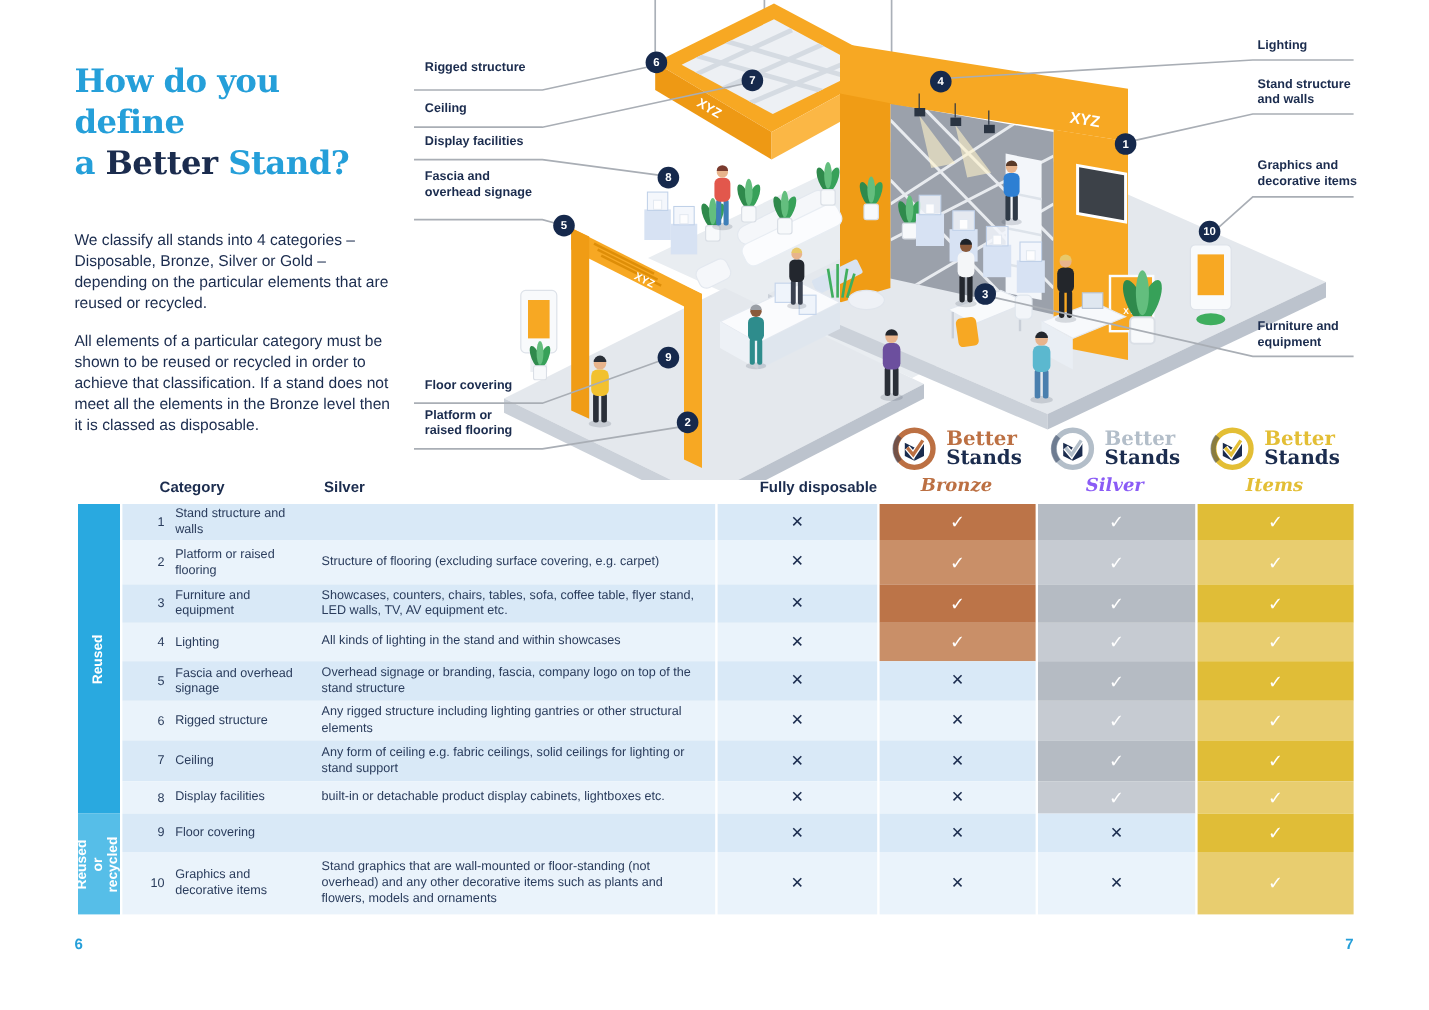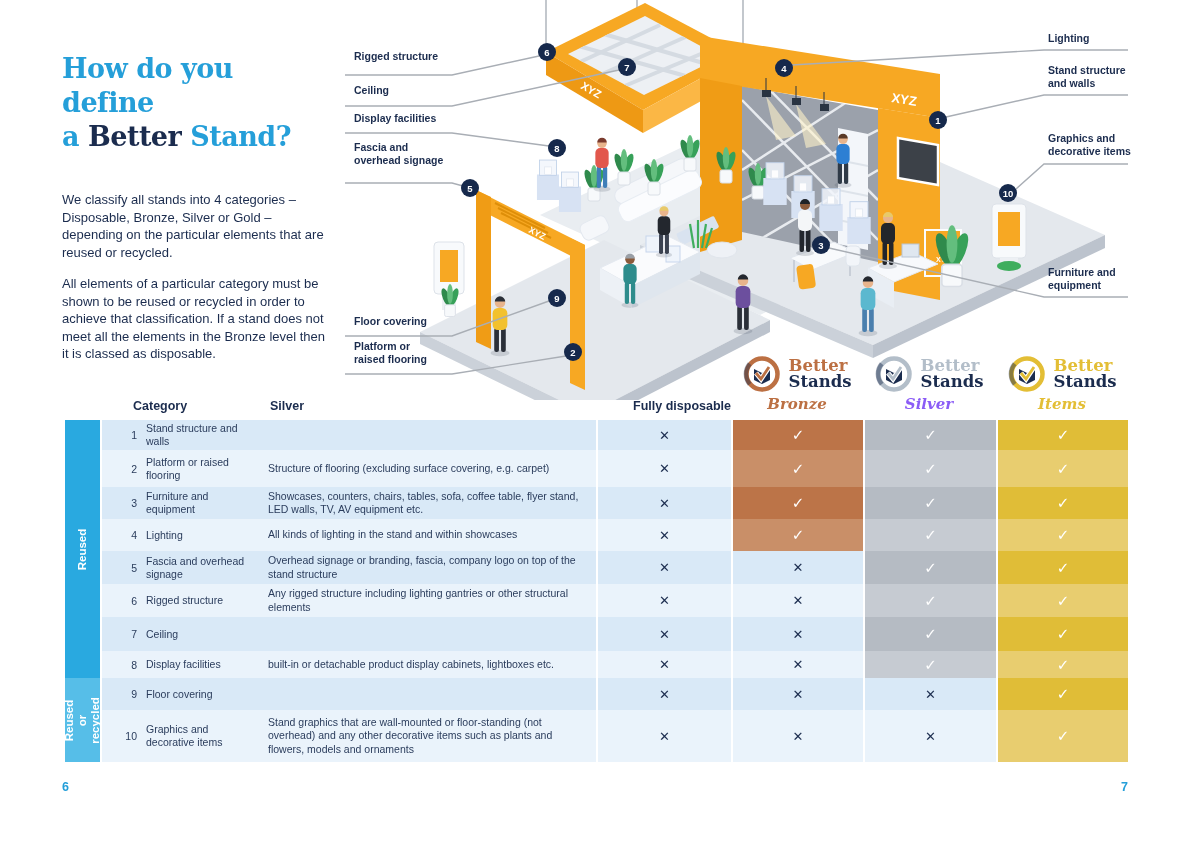--- a/index.html
+++ b/index.html
@@ -570,20 +570,21 @@
         <span class="mc">✓</span>
       </div>
       <div class="markc" style="width: 130px; background: rgb(232, 205, 111);">
         <span class="mc">✓</span>
       </div>
     </div>
     <div class="trow" style="height: 34px;">
       <div class="leftcell" style="background: rgb(217, 233, 247);">
         <div class="numc">7</div>
         <div class="catc">Ceiling</div>
+        <div class="itemc">Any form of ceiling e.g. fabric ceilings, solid ceilings for lighting or stand support</div>
       </div>
       <div class="markc" style="width: 133px; background: rgb(217, 233, 247);">
         <span class="mx">✕</span>
       </div>
       <div class="markc" style="width: 130px; background: rgb(217, 233, 247);">
         <span class="mx">✕</span>
       </div>
       <div class="markc" style="width: 131px; background: rgb(181, 187, 195);">
         <span class="mc">✓</span>
       </div>

